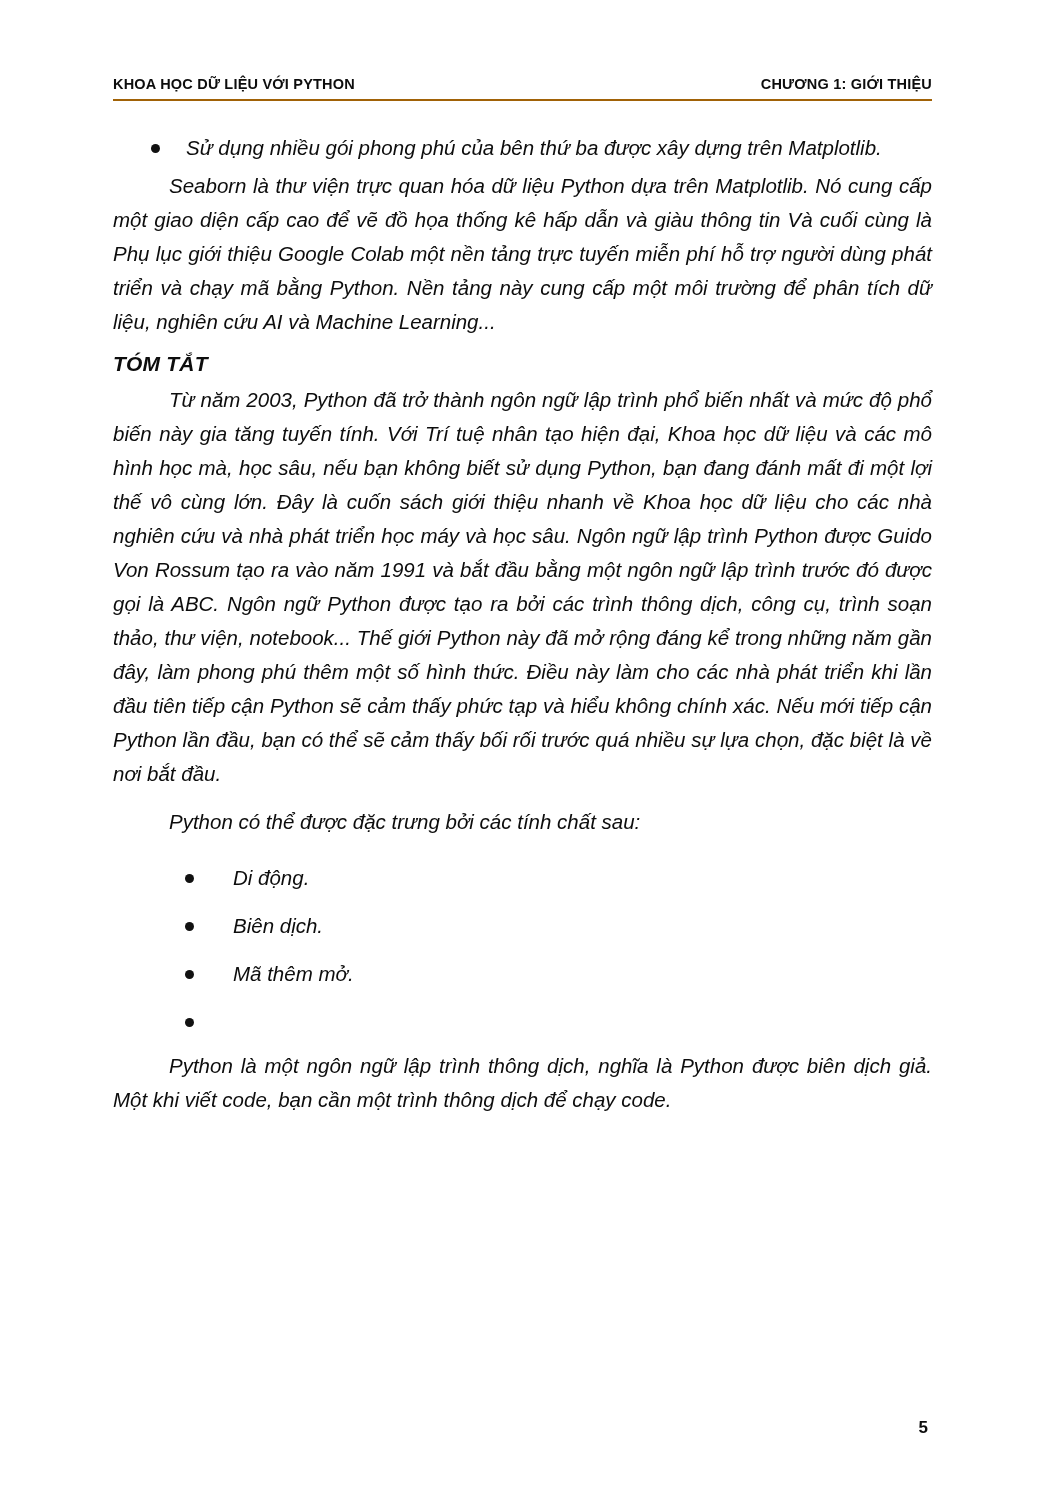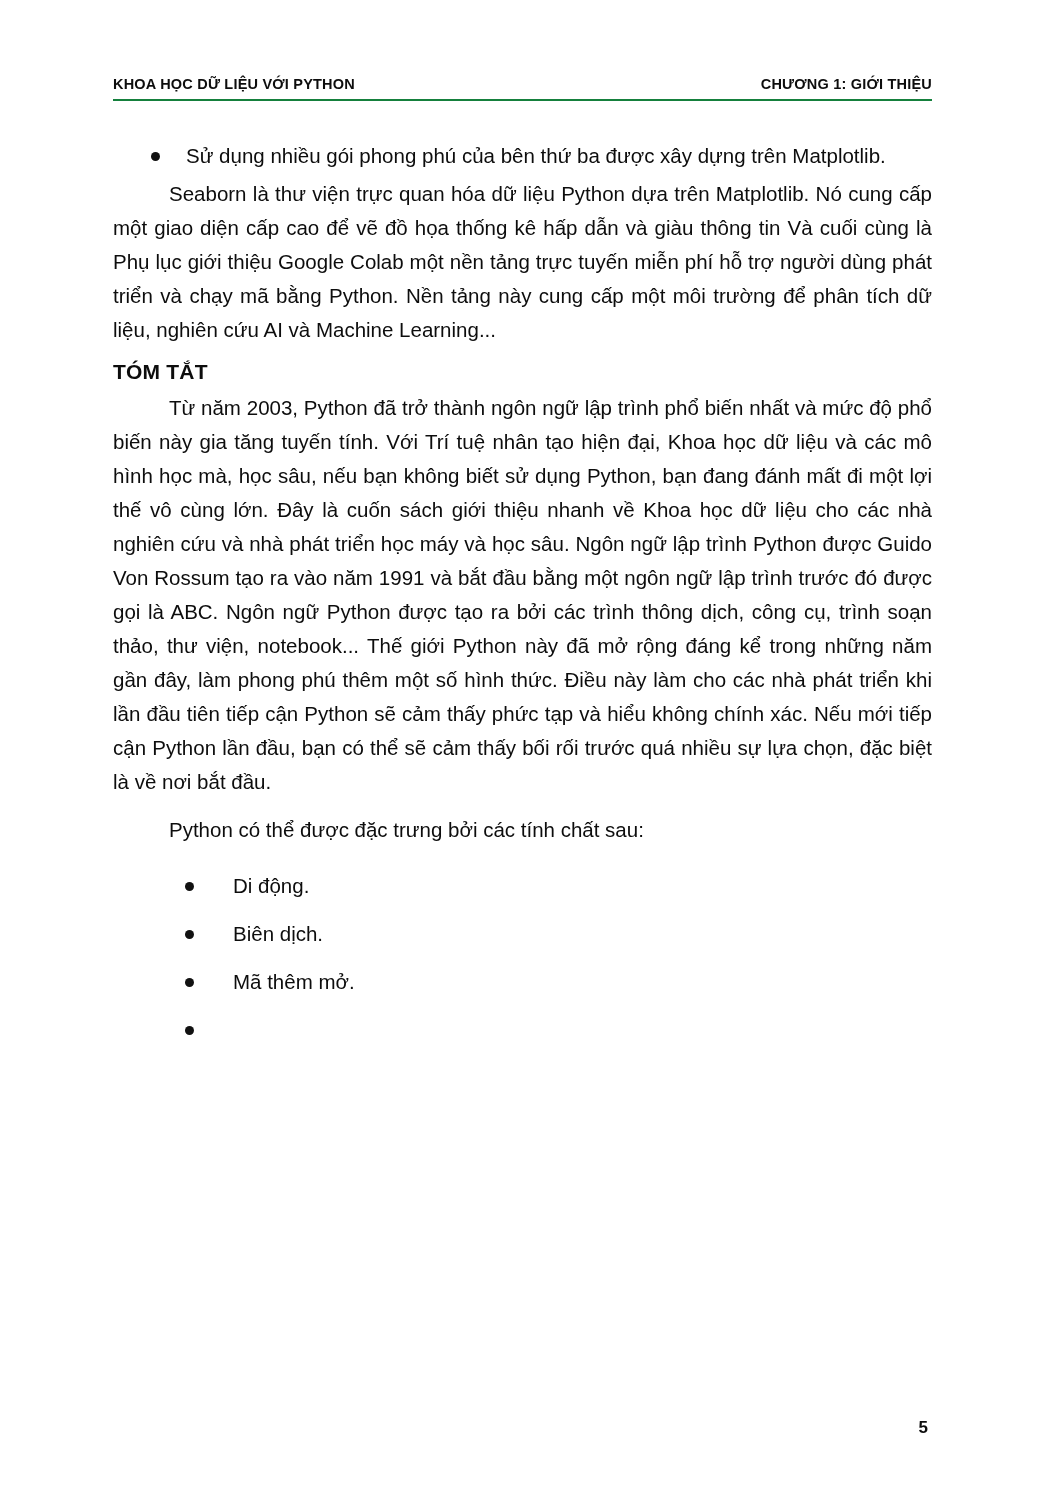--- a/index.html
+++ b/index.html
@@ -18,27 +18,28 @@
     color: #0d0d0d;
     overflow: hidden;
   }
   .header {
     display: flex;
     justify-content: space-between;
     align-items: flex-end;
     font-weight: 700;
     font-size: 14.5px;
     letter-spacing: 0.2px;
-    border-bottom: 2px solid #15803d;
+    border-bottom: 2px solid #a16207;
     padding-bottom: 7px;
   }
   .body-text {
-    margin-top: 38px;
+    margin-top: 30px;
     font-size: 20.5px;
     line-height: 34px;
+    font-style: italic;
   }
   .para {
     margin: 0;
     text-align: justify;
     text-indent: 56px;
   }
   .bullet-item {
     display: flex;
     align-items: flex-start;
     margin: 0 0 4px 0;
@@ -119,18 +120,19 @@
       </li>
       <li class="bullet-item">
         <span class="dot"></span>
         <span class="bullet-text">Mã thêm mở.</span>
       </li>
       <li class="bullet-item">
         <span class="dot"></span>
       </li>
     </ul>
 
+    <p class="para">Python là một ngôn ngữ lập trình thông dịch, nghĩa là Python được biên dịch giả. Một khi viết code, bạn cần một trình thông dịch để chạy code.</p>
 
   </div>
 
   <div class="footer-pageno">5</div>
 
 </div>
 
 </body></html>

